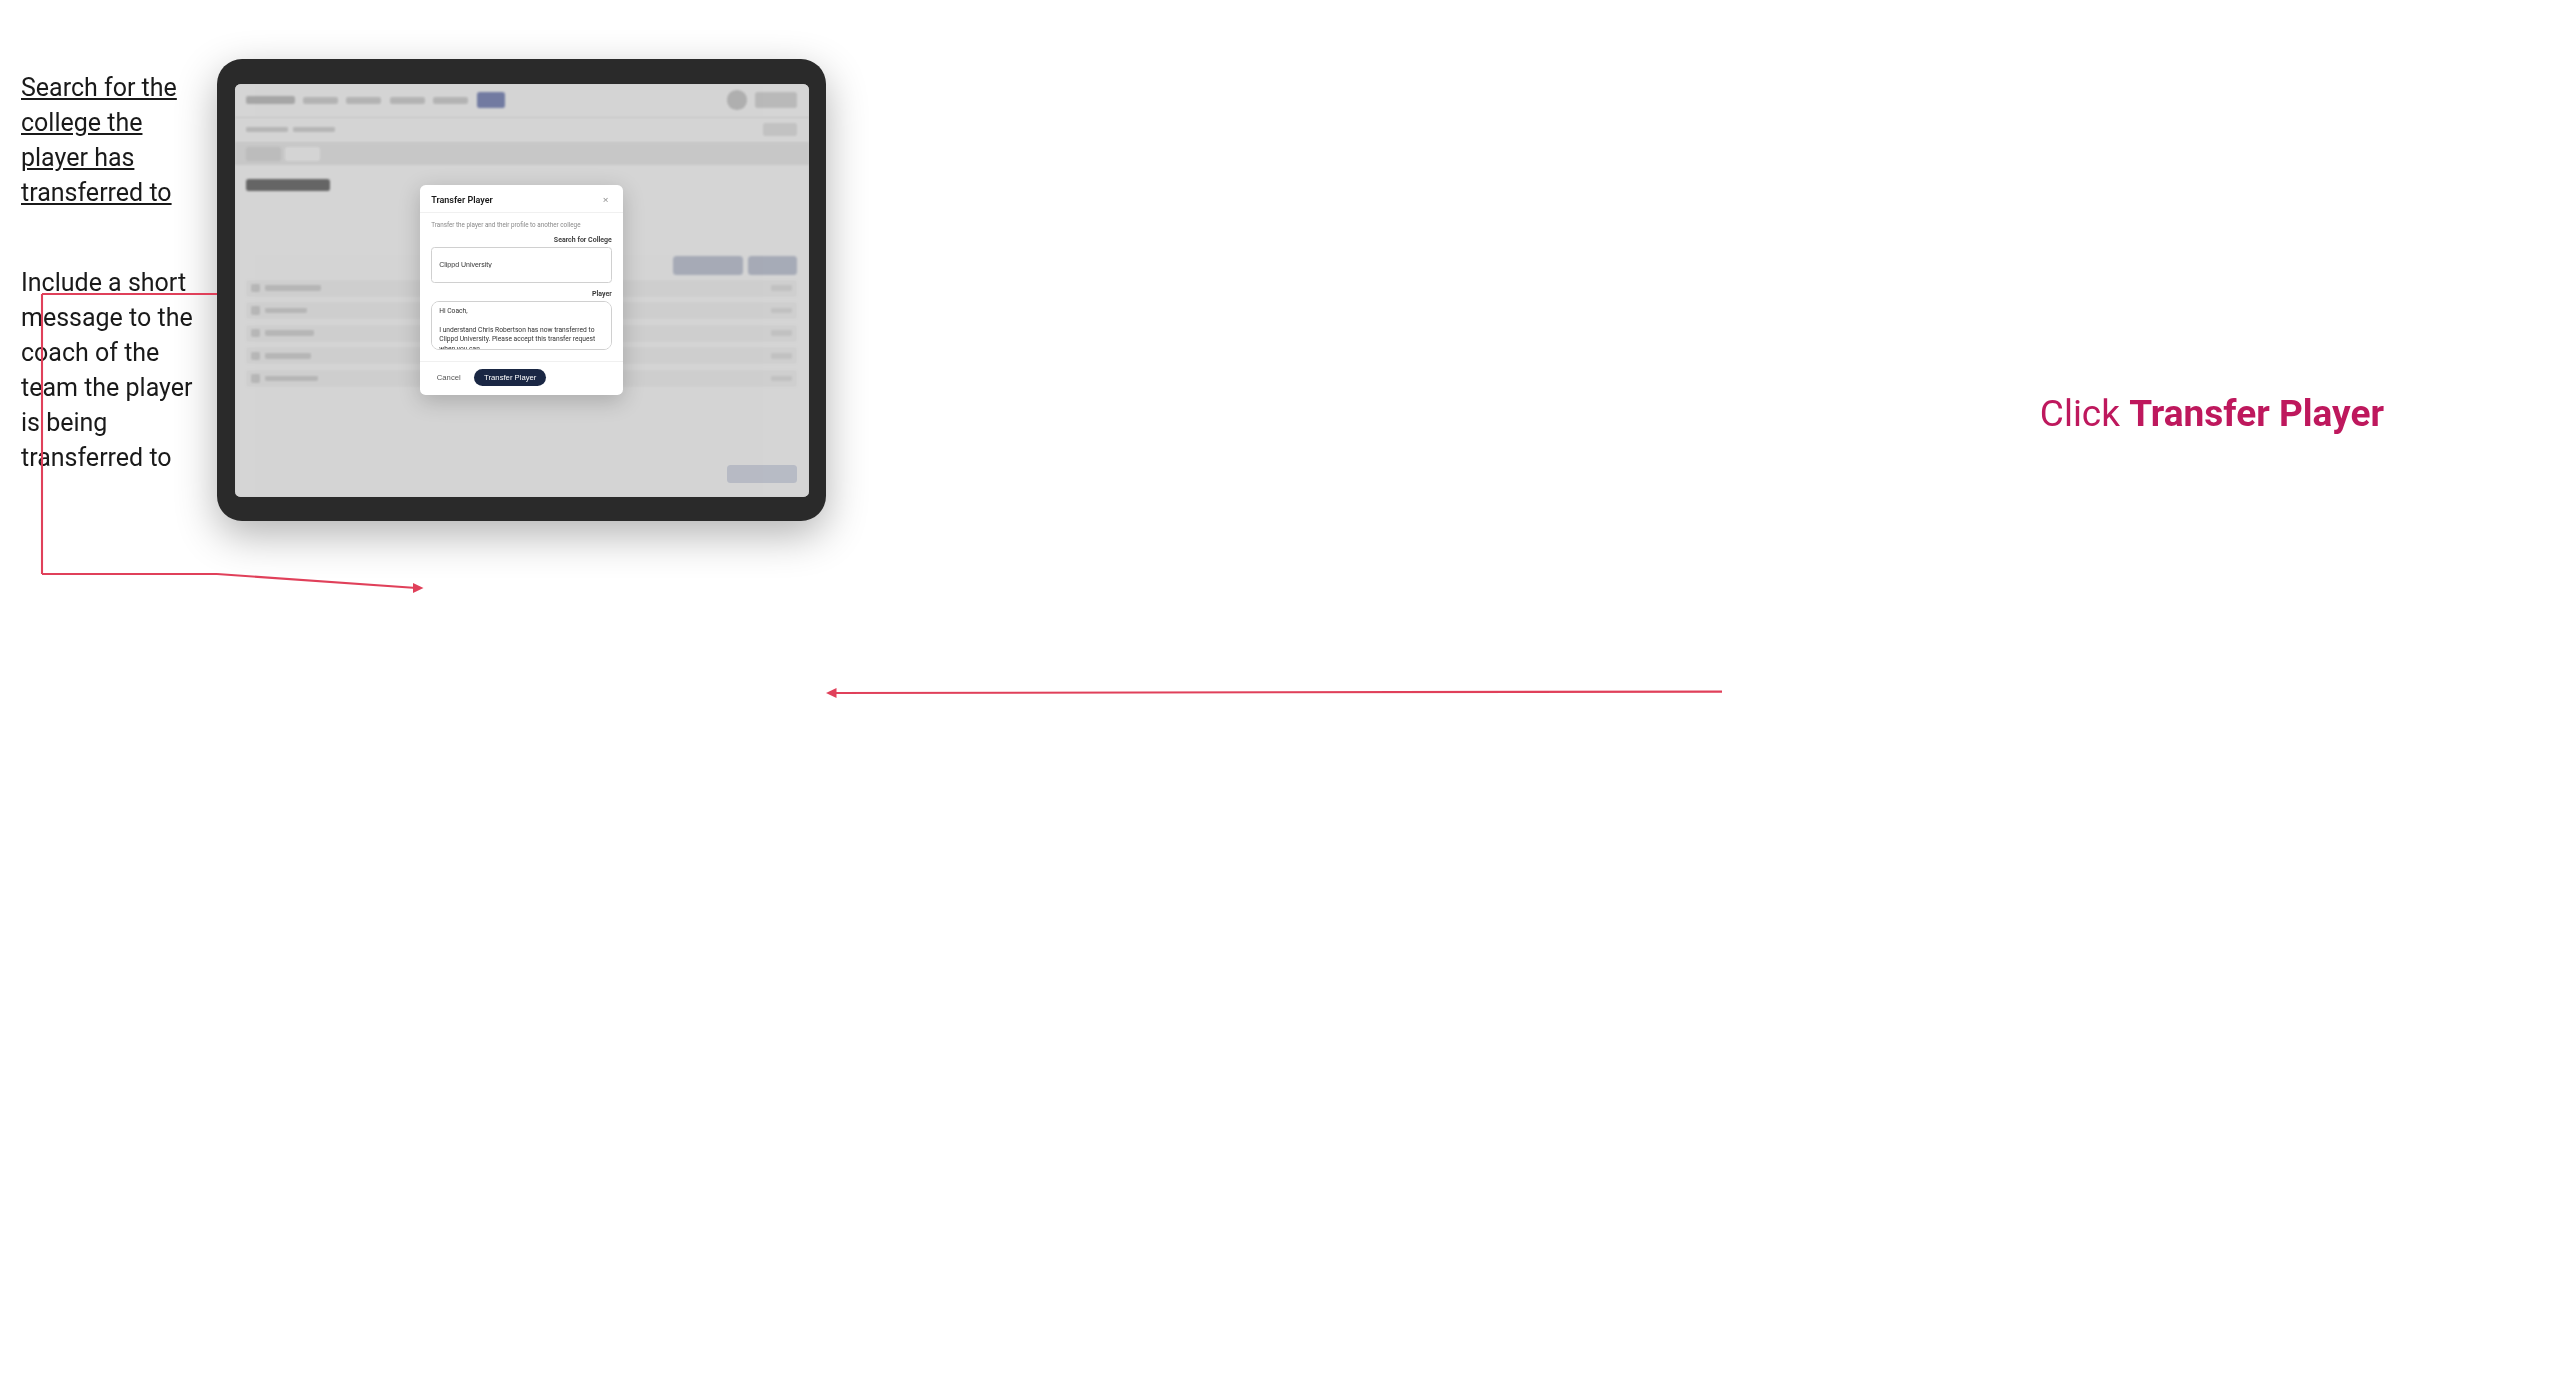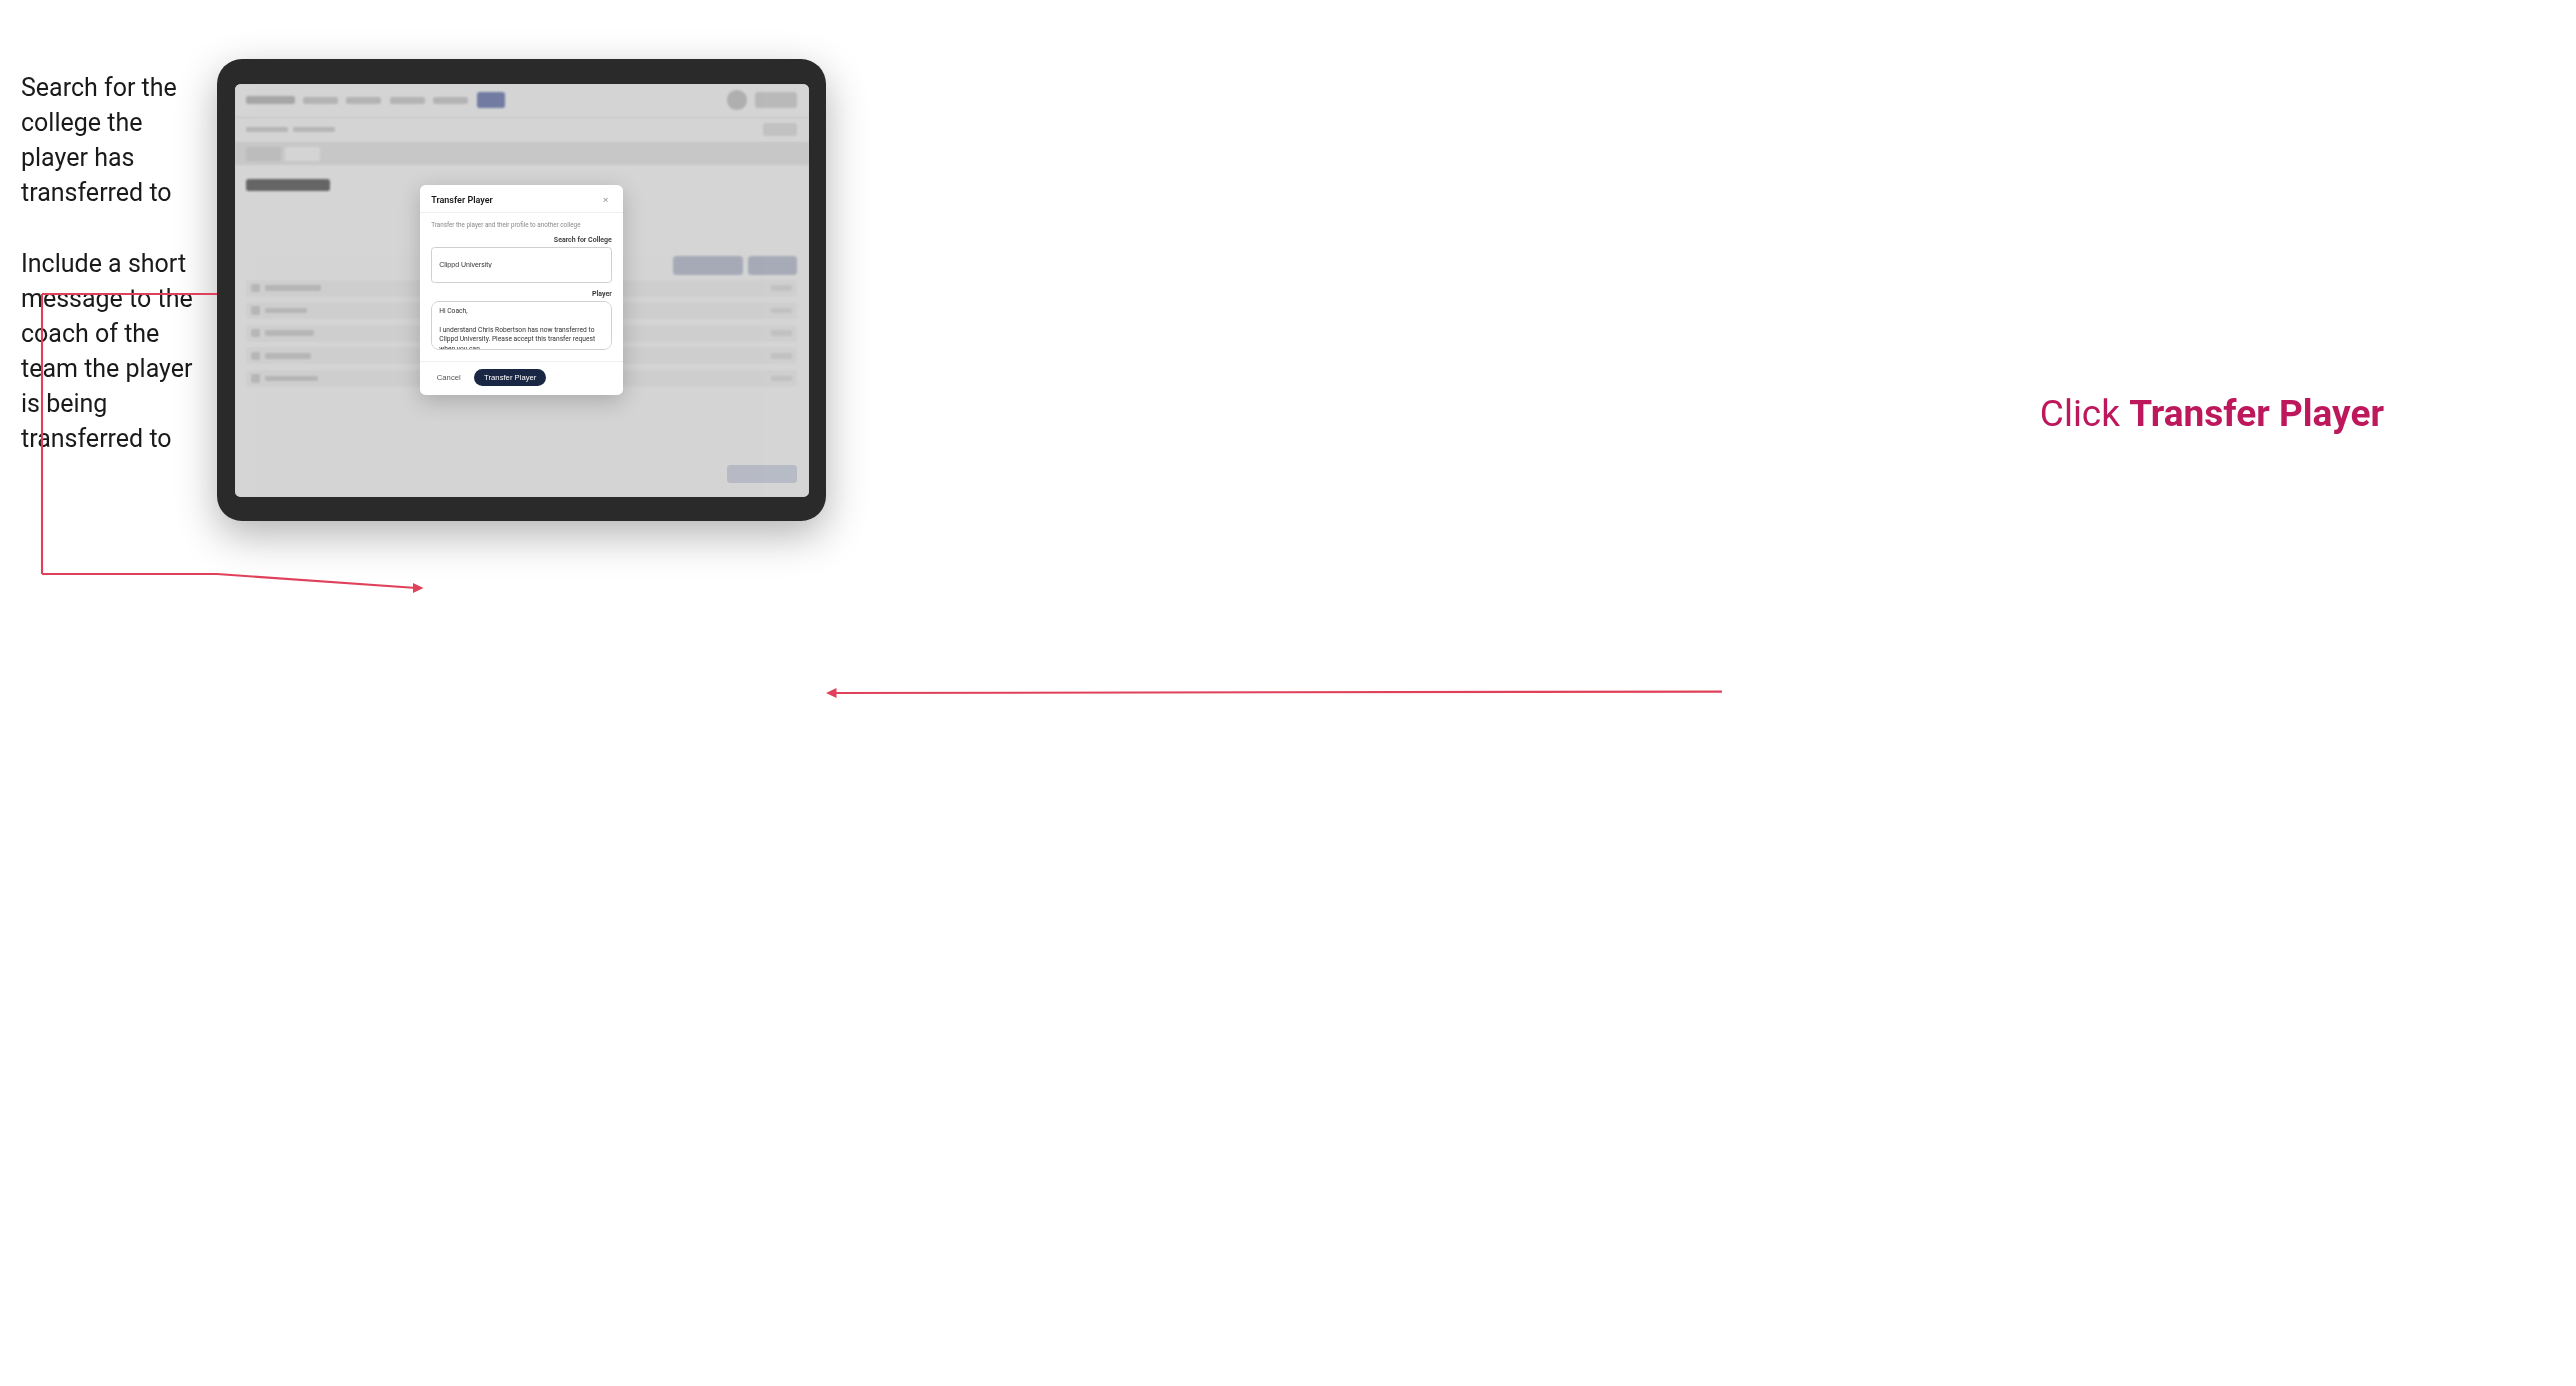--- a/index.html
+++ b/index.html
@@ -16,21 +16,22 @@
     .annotation-left {
       position: absolute;
       left: 21px;
       top: 70px;
       width: 182px;
       font-size: 25px;
       line-height: 1.4;
       color: #1a1a1a;
     }
     .annotation-left .block1 {
-      margin-bottom: 36px;
+      margin-bottom: 55px;
+      text-decoration: underline;
     }
     .annotation-left .block2 {
       margin-bottom: 0;
     }
 
     
     .annotation-right {
       position: absolute;
       right: 192px;
       top: 392px;

